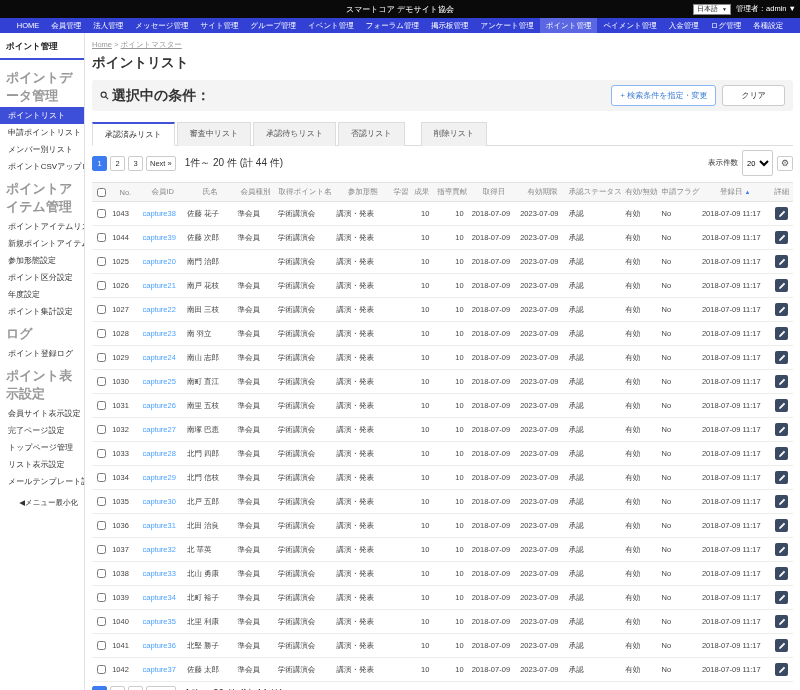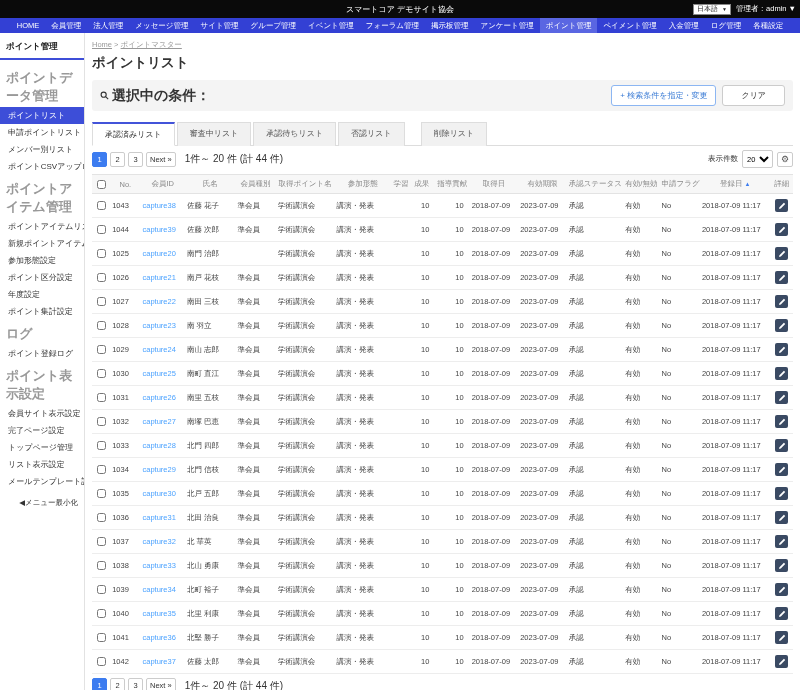--- a/index.html
+++ b/index.html
@@ -48,21 +48,21 @@
   .tab.gap-left { margin-left: 14px; }
 
   
   .pager-row { display: flex; align-items: center; margin: 4px 0 6px 0; }
   .pager { display: flex; align-items: center; gap: 3px; }
   .page-btn { min-width: 15px; height: 15px; border: 1px solid #ccc; background: #fff; color: #333; font-size: 7.5px; border-radius: 2px; display: flex; align-items: center; justify-content: center; padding: 0 3px; cursor: pointer; }
   .page-btn.active { background: #3c7cf0; border-color: #3c7cf0; color: #fff; }
   .pager-info { font-size: 10px; color: #333; margin-left: 6px; }
   .pager-right { margin-left: auto; display: flex; align-items: center; gap: 4px; }
   .display-label { font-size: 7.5px; color: #333; }
-  select.small-select { font-size: 7.5px; height: 18px; border: 1px solid #ccc; background: #fff; border-radius: 2px; font-family: inherit; }
+  select.small-select { font-size: 7.5px; height: 26px; border: 1px solid #ccc; background: #fff; border-radius: 2px; font-family: inherit; }
   .gear-btn { width: 16px; height: 15px; border: 1px solid #ccc; border-radius: 2px; background: #fff; display: flex; align-items: center; justify-content: center; font-size: 9px; color: #555; cursor: pointer; }
 
   
   table { width: 100%; border-collapse: collapse; table-layout: fixed; }
   thead th { background: #f7f7f7; border-top: 1px solid #e3e3e3; border-bottom: 1px solid #e3e3e3; font-size: 7.5px; font-weight: normal; color: #888; padding: 4px 2px; text-align: center; white-space: nowrap; overflow: hidden; }
   tbody td { font-size: 7.5px; color: #444; padding: 5px 2px; border-bottom: 1px solid #ededed; white-space: nowrap; overflow: hidden; }
   td.num, th.num { text-align: right; padding-right: 6px; }
   td.ctr { text-align: center; }
   a.id-link { color: #4da3ff; text-decoration: none; cursor: pointer; }
   .sort-arrow { color: #3c7cf0; font-size: 6px; margin-left: 2px; }

